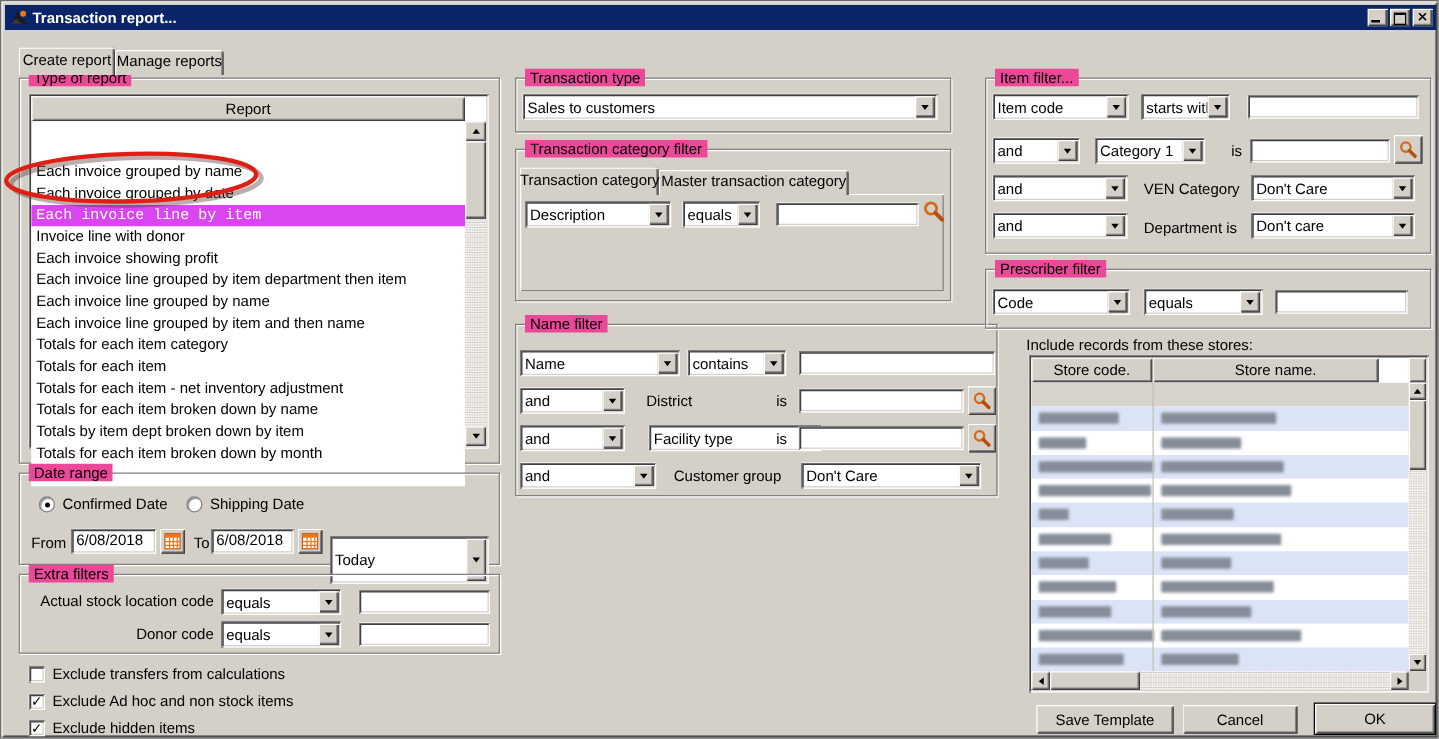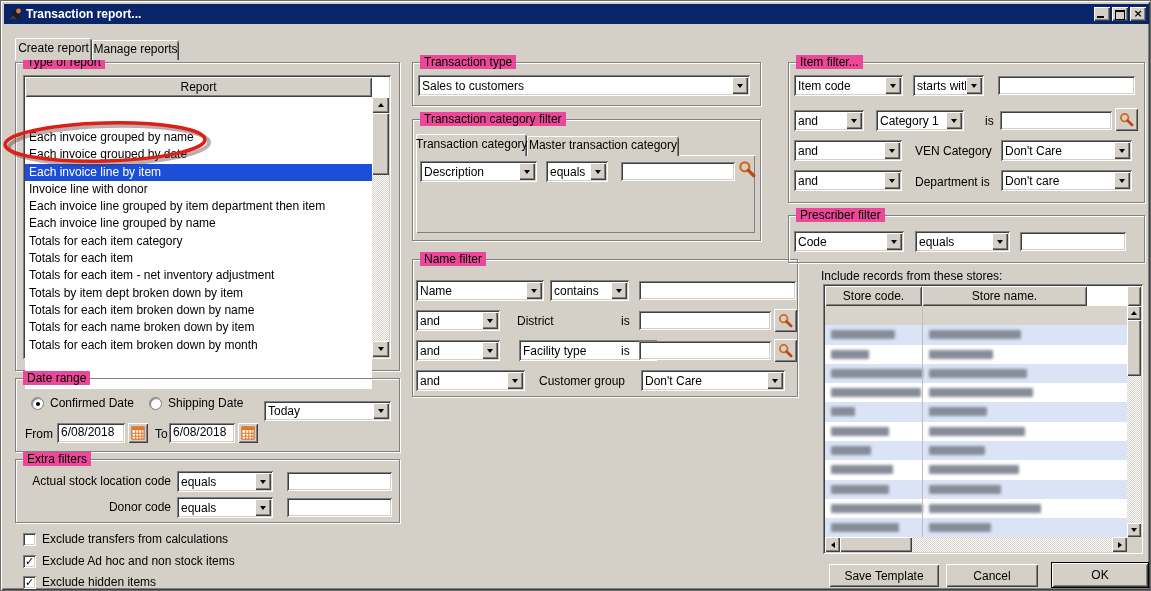--- a/index.html
+++ b/index.html
@@ -42,21 +42,21 @@
   .tri-l{width:0;height:0;border-top:3px solid transparent;border-bottom:3px solid transparent;border-right:4px solid #000;}
   .tri-r{width:0;height:0;border-top:3px solid transparent;border-bottom:3px solid transparent;border-left:4px solid #000;}
   .field{background:#fff;box-shadow:inset 1px 1px 0 #808080,inset -1px -1px 0 #fff,
          inset 2px 2px 0 #404040,inset -2px -2px 0 #d4d0c8;padding:2px 4px;box-sizing:border-box;}
   .btn{background:#d4d0c8;box-shadow:inset 1px 1px 0 #fff,inset -1px -1px 0 #404040,
        inset 2px 2px 0 #d4d0c8,inset -2px -2px 0 #808080;
        display:flex;align-items:center;justify-content:center;cursor:default;}
   .btn.default{border:1px solid #000;box-sizing:border-box;}
   .lbl{white-space:nowrap;}
   .rrow{height:17.3px;line-height:17.3px;padding-left:4px;white-space:nowrap;overflow:hidden;font-size:12px;}
-  .rrow.sel{background:#1d4ed8;color:#fff;}
+  .rrow.sel{background:#d946ef;color:#fff;font-family:Liberation Mono, monospace;}
   .sb-track{background:repeating-conic-gradient(#ffffff 0% 25%, #d4d0c8 0% 50%) 0 0/2px 2px;}
   .sb-btn{position:absolute;background:#d4d0c8;display:flex;align-items:center;justify-content:center;
           box-shadow:inset 1px 1px 0 #fff,inset -1px -1px 0 #404040,inset -2px -2px 0 #808080;}
   .sb-thumb{position:absolute;background:#d4d0c8;
           box-shadow:inset 1px 1px 0 #fff,inset -1px -1px 0 #404040,inset -2px -2px 0 #808080;}
   .cbx{position:absolute;width:13px;height:13px;background:#fff;text-align:center;
        box-shadow:inset 1px 1px 0 #808080,inset -1px -1px 0 #fff,inset 2px 2px 0 #404040,inset -2px -2px 0 #d4d0c8;
        font:bold 11px/13px "DejaVu Sans",sans-serif;}
   .rad{position:absolute;width:11px;height:11px;border-radius:50%;background:#fff;border:1px solid #808080;
        box-shadow:inset 1px 1px 1px rgba(0,0,0,.5), inset -1px -1px 1px #fff;}
@@ -100,28 +100,29 @@
   </div>
   <div class="abs sunken" style="left:22px;top:74px;width:368px;height:284px;"></div>
   <div class="abs raised hdrcell" style="left:24px;top:76px;width:347px;height:20px;">
     <span>Report</span>
   </div>
   <div class="abs" style="left:24px;top:96px;width:347px;height:260px;overflow:hidden;background:#fff;margin-top:32px;">
       <div class="rrow">Each invoice grouped by name</div>
       <div class="rrow">Each invoice grouped by date</div>
       <div class="rrow sel">Each invoice line by item</div>
       <div class="rrow">Invoice line with donor</div>
+      <div class="rrow">Each invoice showing profit</div>
       <div class="rrow">Each invoice line grouped by item department then item</div>
       <div class="rrow">Each invoice line grouped by name</div>
+      <div class="rrow">Each invoice line grouped by item and then name</div>
       <div class="rrow">Totals for each item category</div>
       <div class="rrow">Totals for each item</div>
       <div class="rrow">Totals for each item - net inventory adjustment</div>
+      <div class="rrow">Totals for each item broken down by name</div>
       <div class="rrow">Totals by item dept broken down by item</div>
-      <div class="rrow">Totals for each item broken down by name</div>
-      <div class="rrow">Totals for each name broken down by item</div>
       <div class="rrow">Totals for each item broken down by month</div>
     </div>
 
   <div class="abs sb-track" style="left:371px;top:96px;width:17px;height:260px;">
     <div class="sb-btn" style="left:0;top:0;width:17px;height:16px;">
         <span class="tri-u"></span>
       </div>
     <div class="sb-thumb" style="left:0;top:16px;width:17px;height:62px;"></div>
     <div class="sb-btn" style="left:0;top:244px;width:17px;height:16px;">
         <span class="tri-d"></span>
@@ -155,21 +156,21 @@
   </div>
   <span class="abs lbl" style="left:154px;top:426px;">To</span>
   <div class="abs field" style="left:168px;top:422px;width:66px;height:20px;"><span>6/08/2018</span></div>
   <div class="abs btn" style="left:237px;top:422px;width:20px;height:20px;">
     <svg width="14" height="14" viewBox="0 0 15 15">
         <rect x="1" y="1" width="13" height="13" fill="#fff" stroke="#c8500a"></rect>
         <rect x="1" y="1" width="13" height="3.5" fill="#e87820"></rect>
         <path d="M5 4.5v9.5M8.3 4.5v9.5M11.6 4.5v9.5M1 7.8h13M1 11h13" stroke="#e87820" stroke-width="1.1" fill="none"></path>
       </svg>
   </div>
-  <div class="abs select" style="left:263px;top:400px;width:127px;height:20px;">
+  <div class="abs select" style="left:263px;top:428px;width:127px;height:38px;">
     <span class="txt">Today</span>
       <span class="dd">
         <span class="tri-d"></span>
       </span>
   </div>
 
   <div class="abs group" style="left:14px;top:458px;width:383px;height:62px;">
     <span class="glabel">Extra filters</span>
   </div>
   <span class="abs lbl" style="left:30px;top:473px;width:140px;text-align:right;">Actual stock location code</span>
@@ -381,21 +382,21 @@
         <span class="tri-d"></span>
       </span>
   </div>
   <div class="abs field" style="left:1019px;top:231px;width:106px;height:19px;"></div>
 
   <span class="abs lbl" style="left:820px;top:268px;">Include records from these stores:</span>
   <div class="abs sunken" style="left:822px;top:283px;width:320px;height:270px;"></div>
   <div class="abs raised hdrcell" style="left:824px;top:285px;width:97px;height:20px;">
     <span>Store code.</span>
   </div>
-  <div class="abs raised hdrcell" style="left:921px;top:285px;width:165px;height:20px;">
+  <div class="abs raised hdrcell" style="left:921px;top:285px;width:165px;height:20px;padding-left:16px;">
     <span>Store name.</span>
   </div>
   <div class="abs raised" style="left:1126px;top:285px;width:14px;height:20px;"></div>
   <div class="abs" style="left:824px;top:305px;width:302px;height:231px;overflow:hidden;background:#fff;">
       <div class="srow" style="background: rgb(216, 212, 204);"></div>
       <div class="srow" style="background: rgb(219, 228, 246);">
         <span class="bar" style="left: 6px; width: 64px;"></span>
         <span class="bar" style="left: 104px; width: 92px;"></span>
       </div>
       <div class="srow" style="background: rgb(255, 255, 255);">

